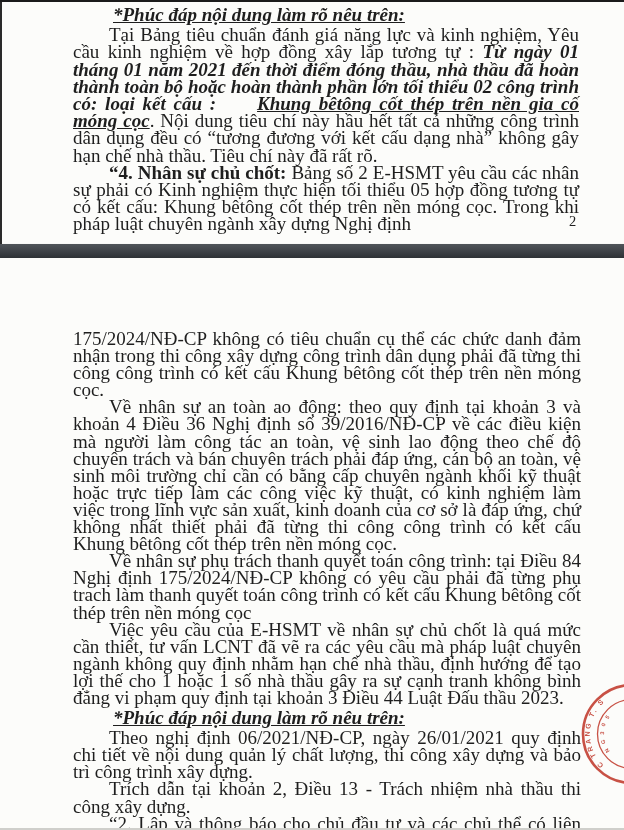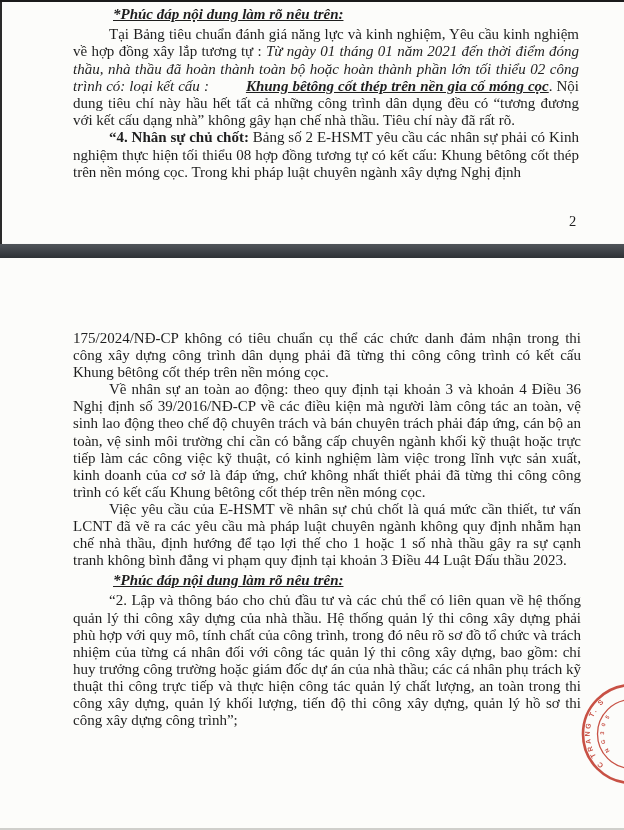--- a/index.html
+++ b/index.html
@@ -12,61 +12,64 @@
   .top-edge{position:absolute;top:0;left:0;right:0;height:2px;background:#1b1b1b;}
   .page{position:absolute;left:0;right:0;background:#fcfcfa;}
   .page-1{top:2px;height:242px;border-left:2px solid #2a2a2a;}
   .page-2{top:258px;bottom:2px;}
   .page-break{
     position:absolute;top:244px;left:0;right:0;height:14px;
     background:linear-gradient(#50555a,#2e3236);
     box-shadow:0 1px 2px rgba(0,0,0,.25);
   }
   .bottom-edge{position:absolute;bottom:0;left:0;right:0;height:2px;background:#cfcfcb;}
-  .textcol{position:absolute;font-size:15px;line-height:17.2px;}
+  .textcol{position:absolute;font-size:19px;line-height:17.2px;}
   .page-1 .textcol{left:71px;top:1px;width:506px;}
   .page-2 .textcol{left:73px;top:72px;width:508px;line-height:17.1px;}
   .textcol p{margin:0;text-align:justify;}
   .textcol p.para.indent{text-indent:36px;}
   .textcol p.heading{
     margin:3px 0 3px 40px;text-align:left;
     font-weight:bold;font-style:italic;text-decoration:underline;
   }
   .r-bold{font-weight:bold;}
-  .r-italic{font-style:italic;}
+  .r-italic{font-style:italic;font-weight:bold;}
   .r-underline{text-decoration:underline;margin-left:33px;}
   .page-num{position:absolute;left:567px;top:211px;font-size:14.5px;}
   .stamp{position:absolute;left:574px;top:420px;width:50px;height:112px;overflow:hidden;}
   .stamp circle,.stamp text{opacity:.88;}
   .stamp text{fill:#c0392b;font-family:"Liberation Sans",sans-serif;font-weight:bold;}
 </style>
 </head>
 <body>
 
 <div class="scan">
 
   <div class="top-edge"></div>
 
   <section class="page page-1">
     <div class="textcol">
         <p class="heading"><span>*Phúc đáp nội dung làm rõ nêu trên:</span></p>
         <p class="para indent"><span>Tại Bảng tiêu chuẩn đánh giá năng lực và kinh nghiệm, Yêu cầu kinh nghiệm về hợp đồng xây lắp tương tự : </span><span class="r-italic">Từ ngày 01 tháng 01 năm 2021 đến thời điểm đóng thầu, nhà thầu đã hoàn thành toàn bộ hoặc hoàn thành phần lớn tối thiểu 02 công trình có: loại kết cấu : </span><span class="r-bold r-italic r-underline">Khung bêtông cốt thép trên nền gia cố móng cọc</span><span>. Nội dung tiêu chí này hầu hết tất cả những công trình dân dụng đều có “tương đương với kết cấu dạng nhà” không gây hạn chế nhà thầu. Tiêu chí này đã rất rõ.</span></p>
-        <p class="para indent"><span class="r-bold">“4. Nhân sự chủ chốt: </span><span>Bảng số 2 E-HSMT yêu cầu các nhân sự phải có Kinh nghiệm thực hiện tối thiểu 08 hợp đồng tương tự có kết cấu: Khung bêtông cốt thép trên nền móng cọc. Trong khi pháp luật chuyên ngành xây dựng Nghị định</span></p>
+        <p class="para indent"><span class="r-bold">“4. Nhân sự chủ chốt: </span><span>Bảng số 2 E-HSMT yêu cầu các nhân sự phải có Kinh nghiệm thực hiện tối thiểu 05 hợp đồng tương tự có kết cấu: Khung bêtông cốt thép trên nền móng cọc. Trong khi pháp luật chuyên ngành xây dựng Nghị định</span></p>
       </div>
     <div class="page-num">2</div>
   </section>
 
   <div class="page-break"></div>
 
   <section class="page page-2">
     <div class="textcol">
         <p class="para"><span>175/2024/NĐ-CP không có tiêu chuẩn cụ thể các chức danh đảm nhận trong thi công xây dựng công trình dân dụng phải đã từng thi công công trình có kết cấu Khung bêtông cốt thép trên nền móng cọc.</span></p>
         <p class="para indent"><span>Về nhân sự an toàn ao động: theo quy định tại khoản 3 và khoản 4 Điều 36 Nghị định số 39/2016/NĐ-CP về các điều kiện mà người làm công tác an toàn, vệ sinh lao động theo chế độ chuyên trách và bán chuyên trách phải đáp ứng, cán bộ an toàn, vệ sinh môi trường chỉ cần có bằng cấp chuyên ngành khối kỹ thuật hoặc trực tiếp làm các công việc kỹ thuật, có kinh nghiệm làm việc trong lĩnh vực sản xuất, kinh doanh của cơ sở là đáp ứng, chứ không nhất thiết phải đã từng thi công công trình có kết cấu Khung bêtông cốt thép trên nền móng cọc.</span></p>
+        <p class="para indent"><span>Về nhân sự phụ trách thanh quyết toán công trình: tại Điều 84 Nghị định 175/2024/NĐ-CP không có yêu cầu phải đã từng phụ trach làm thanh quyết toán công trình có kết cấu Khung bêtông cốt thép trên nền móng cọc</span></p>
         <p class="para indent"><span>Việc yêu cầu của E-HSMT về nhân sự chủ chốt là quá mức cần thiết, tư vấn LCNT đã vẽ ra các yêu cầu mà pháp luật chuyên ngành không quy định nhằm hạn chế nhà thầu, định hướng để tạo lợi thế cho 1 hoặc 1 số nhà thầu gây ra sự cạnh tranh không bình đẳng vi phạm quy định tại khoản 3 Điều 44 Luật Đấu thầu 2023.</span></p>
         <p class="heading"><span>*Phúc đáp nội dung làm rõ nêu trên:</span></p>
+        <p class="para indent"><span>Theo nghị định 06/2021/NĐ-CP, ngày 26/01/2021 quy định chi tiết về nội dung quản lý chất lượng, thi công xây dựng và bảo trì công trình xây dựng.</span></p>
+        <p class="para indent"><span>Trích dẫn tại khoản 2, Điều 13 - Trách nhiệm nhà thầu thi công xây dựng.</span></p>
         <p class="para indent"><span>“2. Lập và thông báo cho chủ đầu tư và các chủ thể có liên quan về hệ thống quản lý thi công xây dựng của nhà thầu. Hệ thống quản lý thi công xây dựng phải phù hợp với quy mô, tính chất của công trình, trong đó nêu rõ sơ đồ tổ chức và trách nhiệm của từng cá nhân đối với công tác quản lý thi công xây dựng, bao gồm: chỉ huy trưởng công trường hoặc giám đốc dự án của nhà thầu; các cá nhân phụ trách kỹ thuật thi công trực tiếp và thực hiện công tác quản lý chất lượng, an toàn trong thi công xây dựng, quản lý khối lượng, tiến độ thi công xây dựng, quản lý hồ sơ thi công xây dựng công trình”;</span></p>
       </div>
 
     <svg class="stamp" viewBox="0 0 50 112" xmlns="http://www.w3.org/2000/svg">
       <circle cx="58" cy="56" r="49" fill="none" stroke="#c0392b" stroke-width="2.6"></circle>
       <circle cx="58" cy="56" r="34.5" fill="none" stroke="#c0392b" stroke-width="1.3"></circle>
       <defs>
         <path id="arcOuter" d="M32.1,89.1 A42,42 0 0 1 32.1,22.9" fill="none"></path>
         <path id="arcInner" d="M38.2,75.8 A28,28 0 0 1 38.2,36.2" fill="none"></path>
       </defs>

